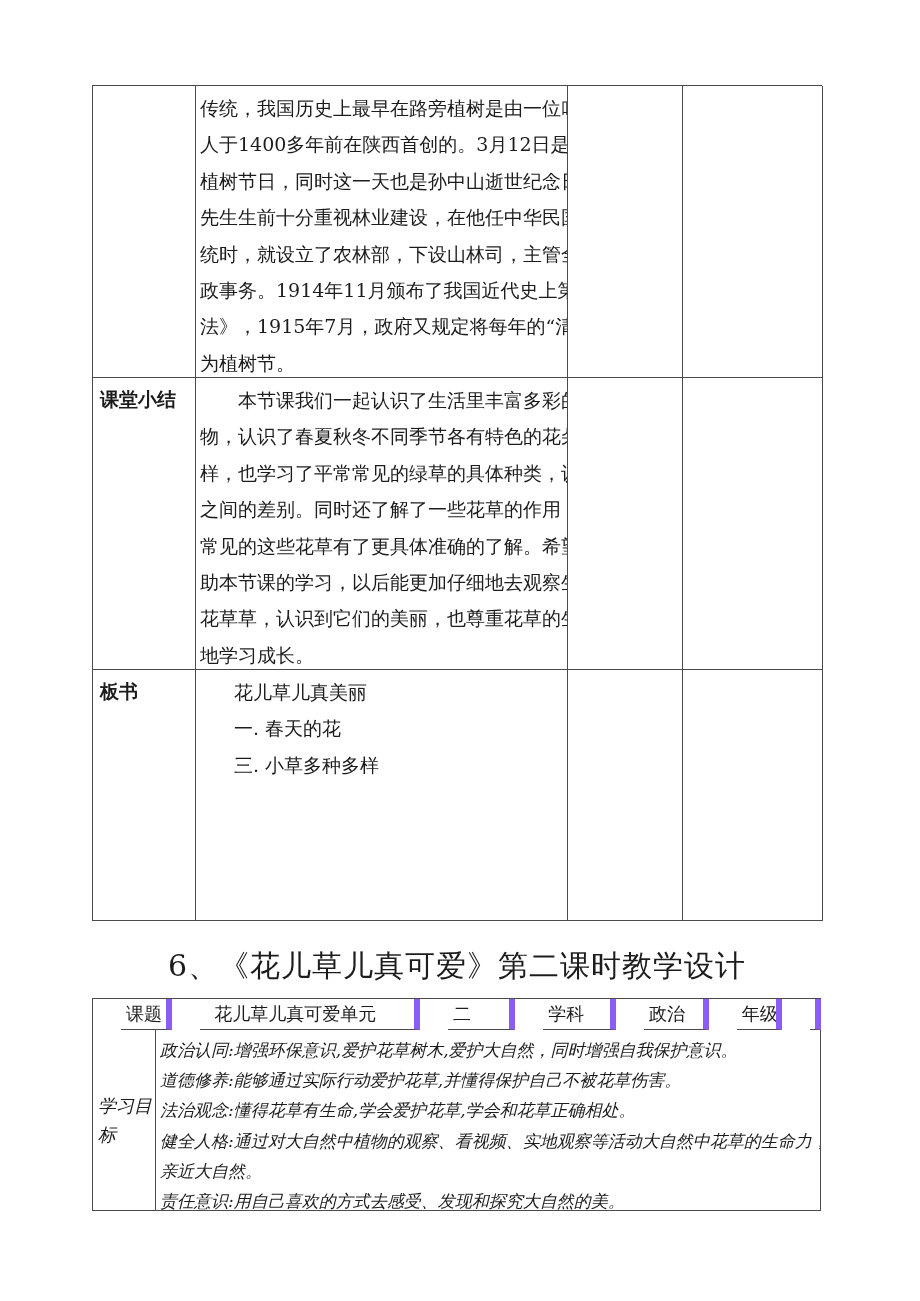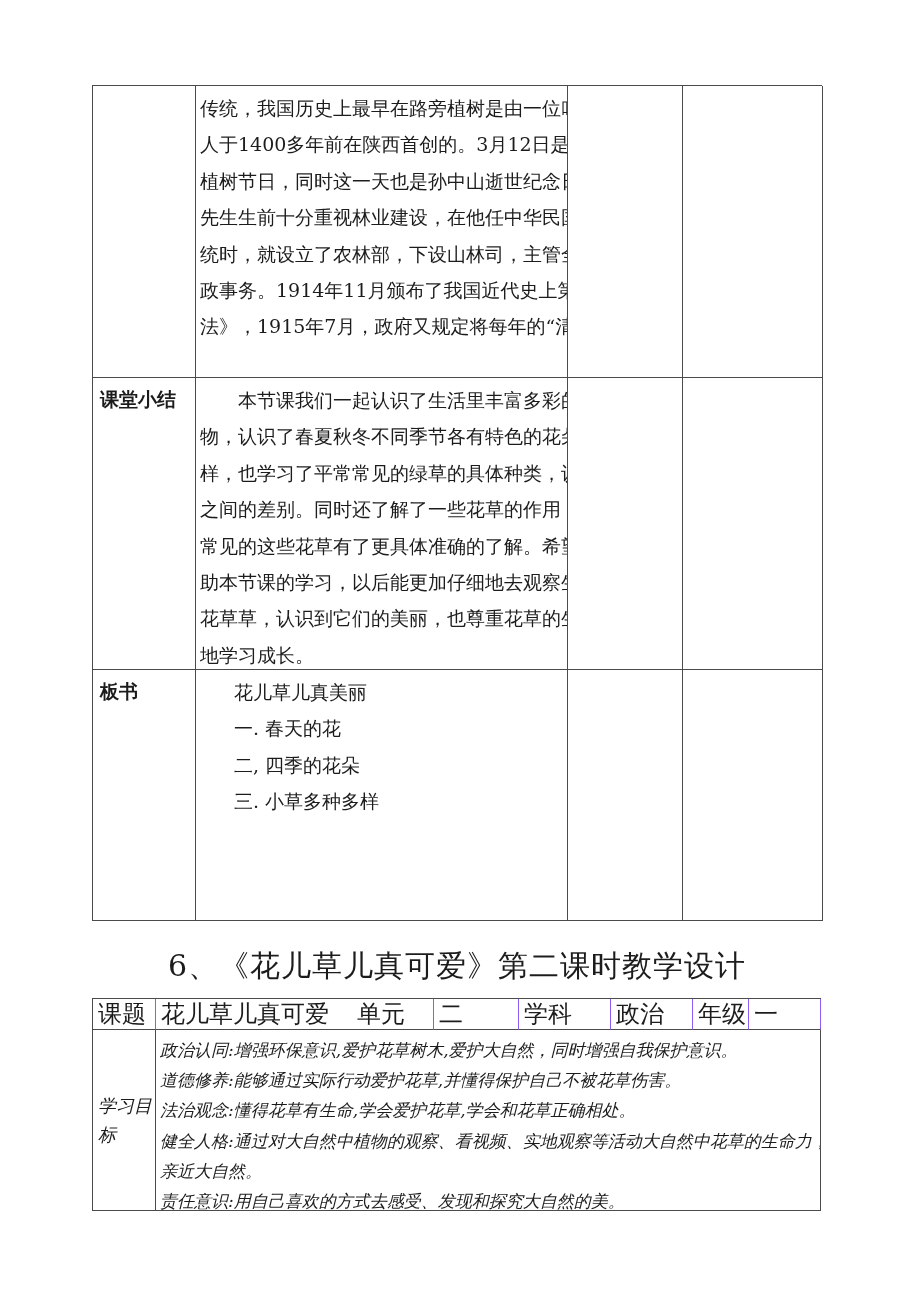--- a/index.html
+++ b/index.html
@@ -74,32 +74,33 @@
     width: 729px;
     border-top: 1px solid #4b4b4b;
     border-left: 1px solid #4b4b4b;
     box-sizing: border-box;
   }
   .t2 .hrow {
     display: flex;
     height: 31px;
   }
   .t2 .hrow > div {
-    border-right: 1px solid #8b5cf6;
+    border-right: 6px solid #8b5cf6;
     border-bottom: 1px solid #4b4b4b;
     box-sizing: border-box;
     display: flex;
     align-items: center;
     padding-left: 5px;
-    font-size: 24px;
-    white-space: nowrap;
-    overflow: hidden;
+    font-size: 18px;
+    white-space: nowrap;
+    overflow: hidden;
+    margin-left: 28px;
   }
   .w-c1 { width: 63px; }
-  .w-c2 { width: 278px; justify-content: space-between; padding-right: 28px; }
+  .w-c2 { width: 278px; justify-content: center; padding-right: 28px; }
   .w-c3 { width: 85px; }
   .w-c4 { width: 92px; }
   .w-c5 { width: 82px; }
   .w-c6 { width: 56px; }
   .w-c7 { width: 72px; flex: 1; }
 
   .t2 .orow {
     display: flex;
     height: 181px;
   }
@@ -136,20 +137,21 @@
 
   <div class="label-cell"></div>
   <div class="content-cell">
       <div class="tline">传统，我国历史上最早在路旁植树是由一位叫韦孝宽的</div>
       <div class="tline">人于1400多年前在陕西首创的。3月12日是我国自己的</div>
       <div class="tline">植树节日，同时这一天也是孙中山逝世纪念日。孙中山</div>
       <div class="tline">先生生前十分重视林业建设，在他任中华民国临时大总</div>
       <div class="tline">统时，就设立了农林部，下设山林司，主管全国林业行</div>
       <div class="tline">政事务。1914年11月颁布了我国近代史上第一部《森林</div>
       <div class="tline">法》，1915年7月，政府又规定将每年的“清明节”定</div>
+      <div class="tline">为植树节。</div>
     </div>
   <div></div>
   <div></div>
 
   <div class="label-cell">课堂小结</div>
   <div class="content-cell indent-first">
       <div class="tline">本节课我们一起认识了生活里丰富多彩的花草植</div>
       <div class="tline">物，认识了春夏秋冬不同季节各有特色的花朵是什么模</div>
       <div class="tline">样，也学习了平常常见的绿草的具体种类，认识到它们</div>
       <div class="tline">之间的差别。同时还了解了一些花草的作用，对生活里</div>
@@ -158,21 +160,20 @@
       <div class="tline">花草草，认识到它们的美丽，也尊重花草的生命，快乐</div>
       <div class="tline">地学习成长。</div>
     </div>
   <div></div>
   <div></div>
 
   <div class="label-cell">板书</div>
   <div class="content-cell pl38">
       <div class="tline">花儿草儿真美丽</div>
       <div class="tline">一. 春天的花</div>
-      <div class="tline">二, 四季的花朵</div>
       <div class="tline">三. 小草多种多样</div>
     </div>
   <div></div>
   <div></div>
 </div>
 
 <div class="heading">6、《花儿草儿真可爱》第二课时教学设计</div>
 
 <div class="t2">
   <div class="hrow">

